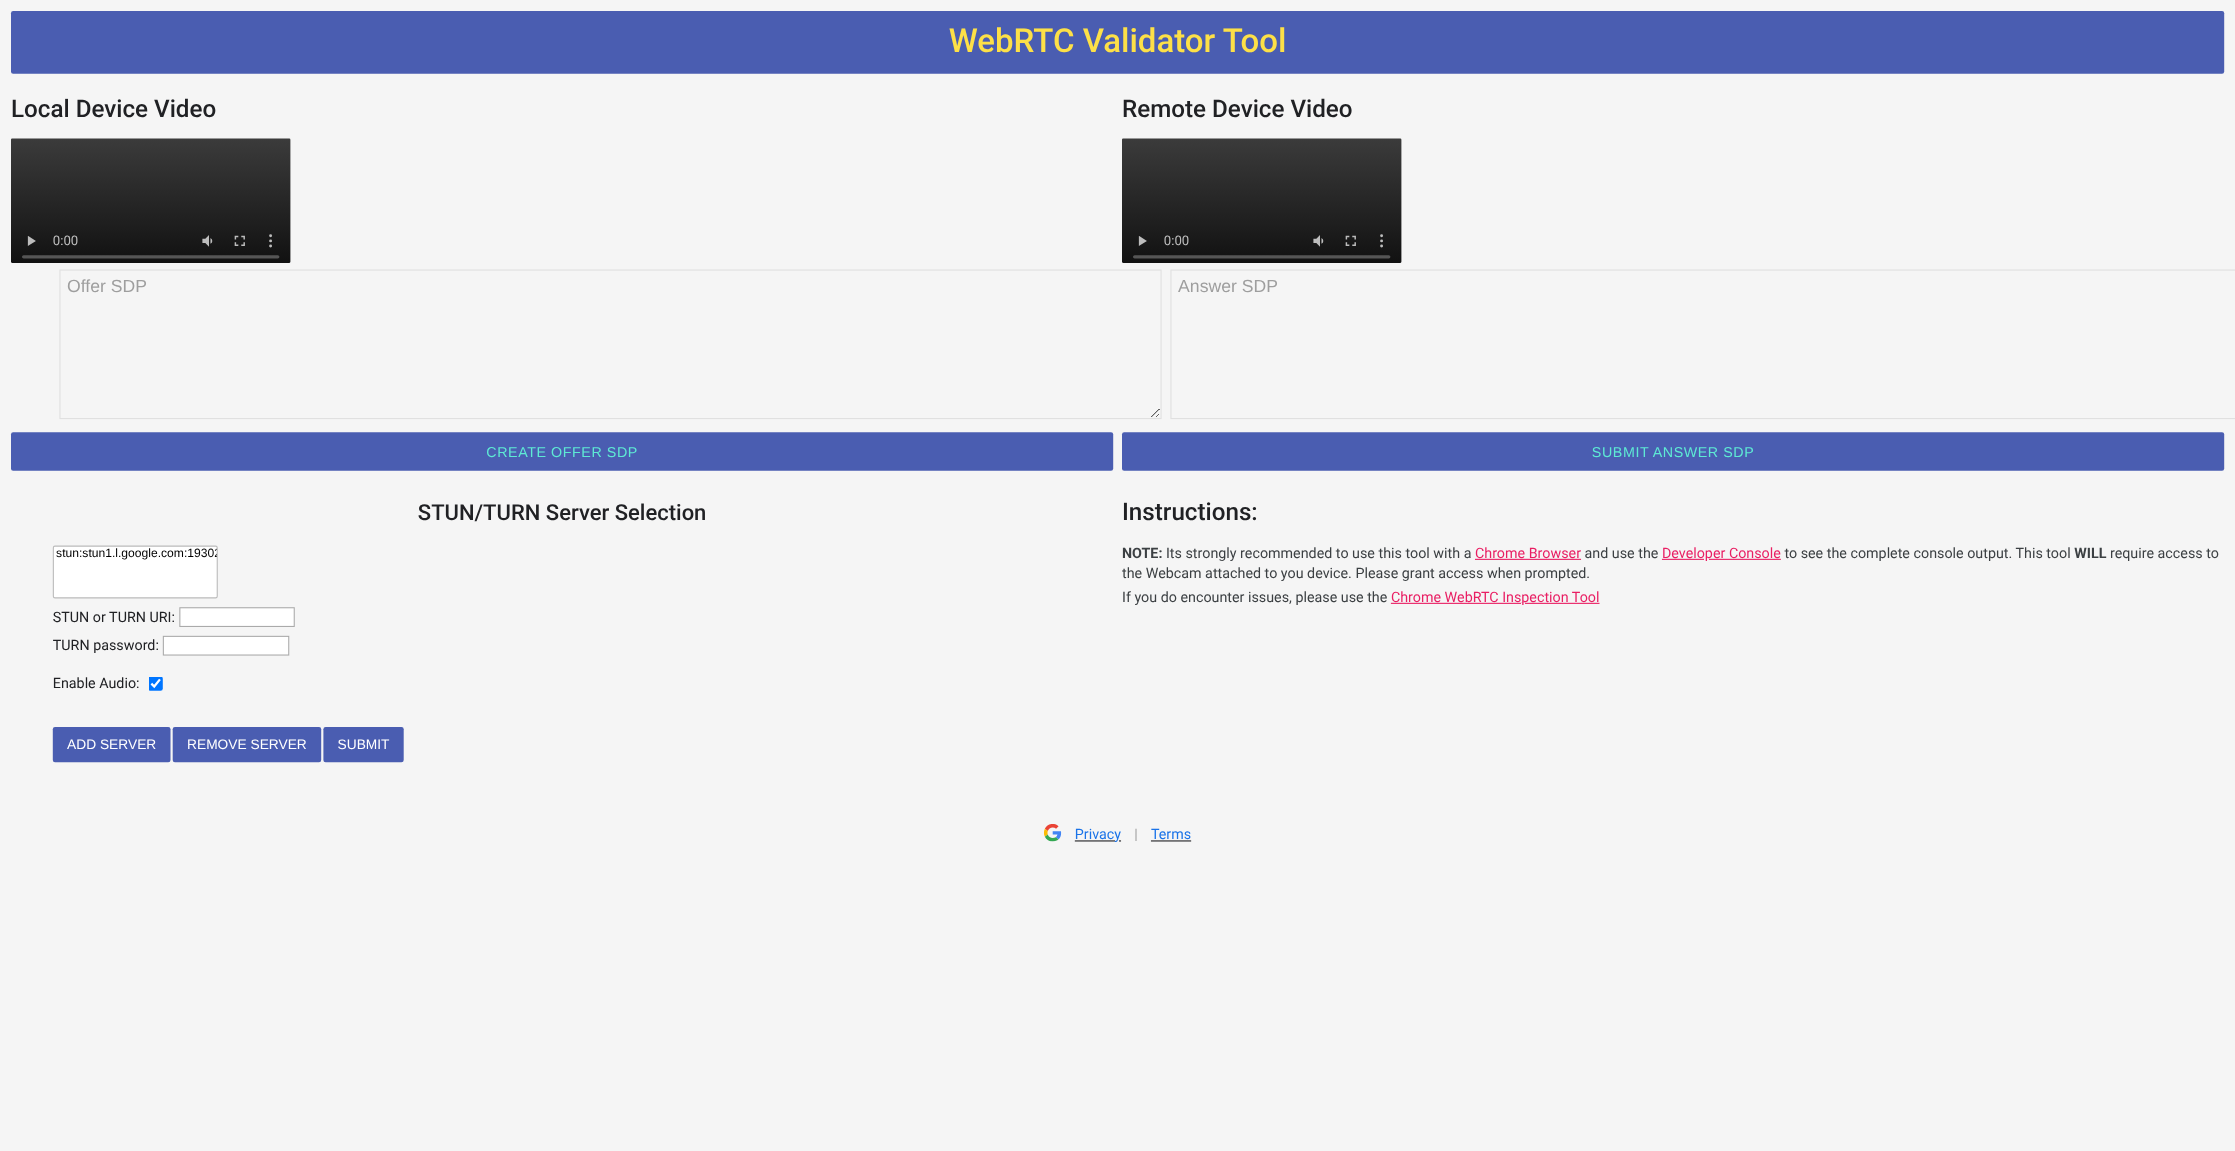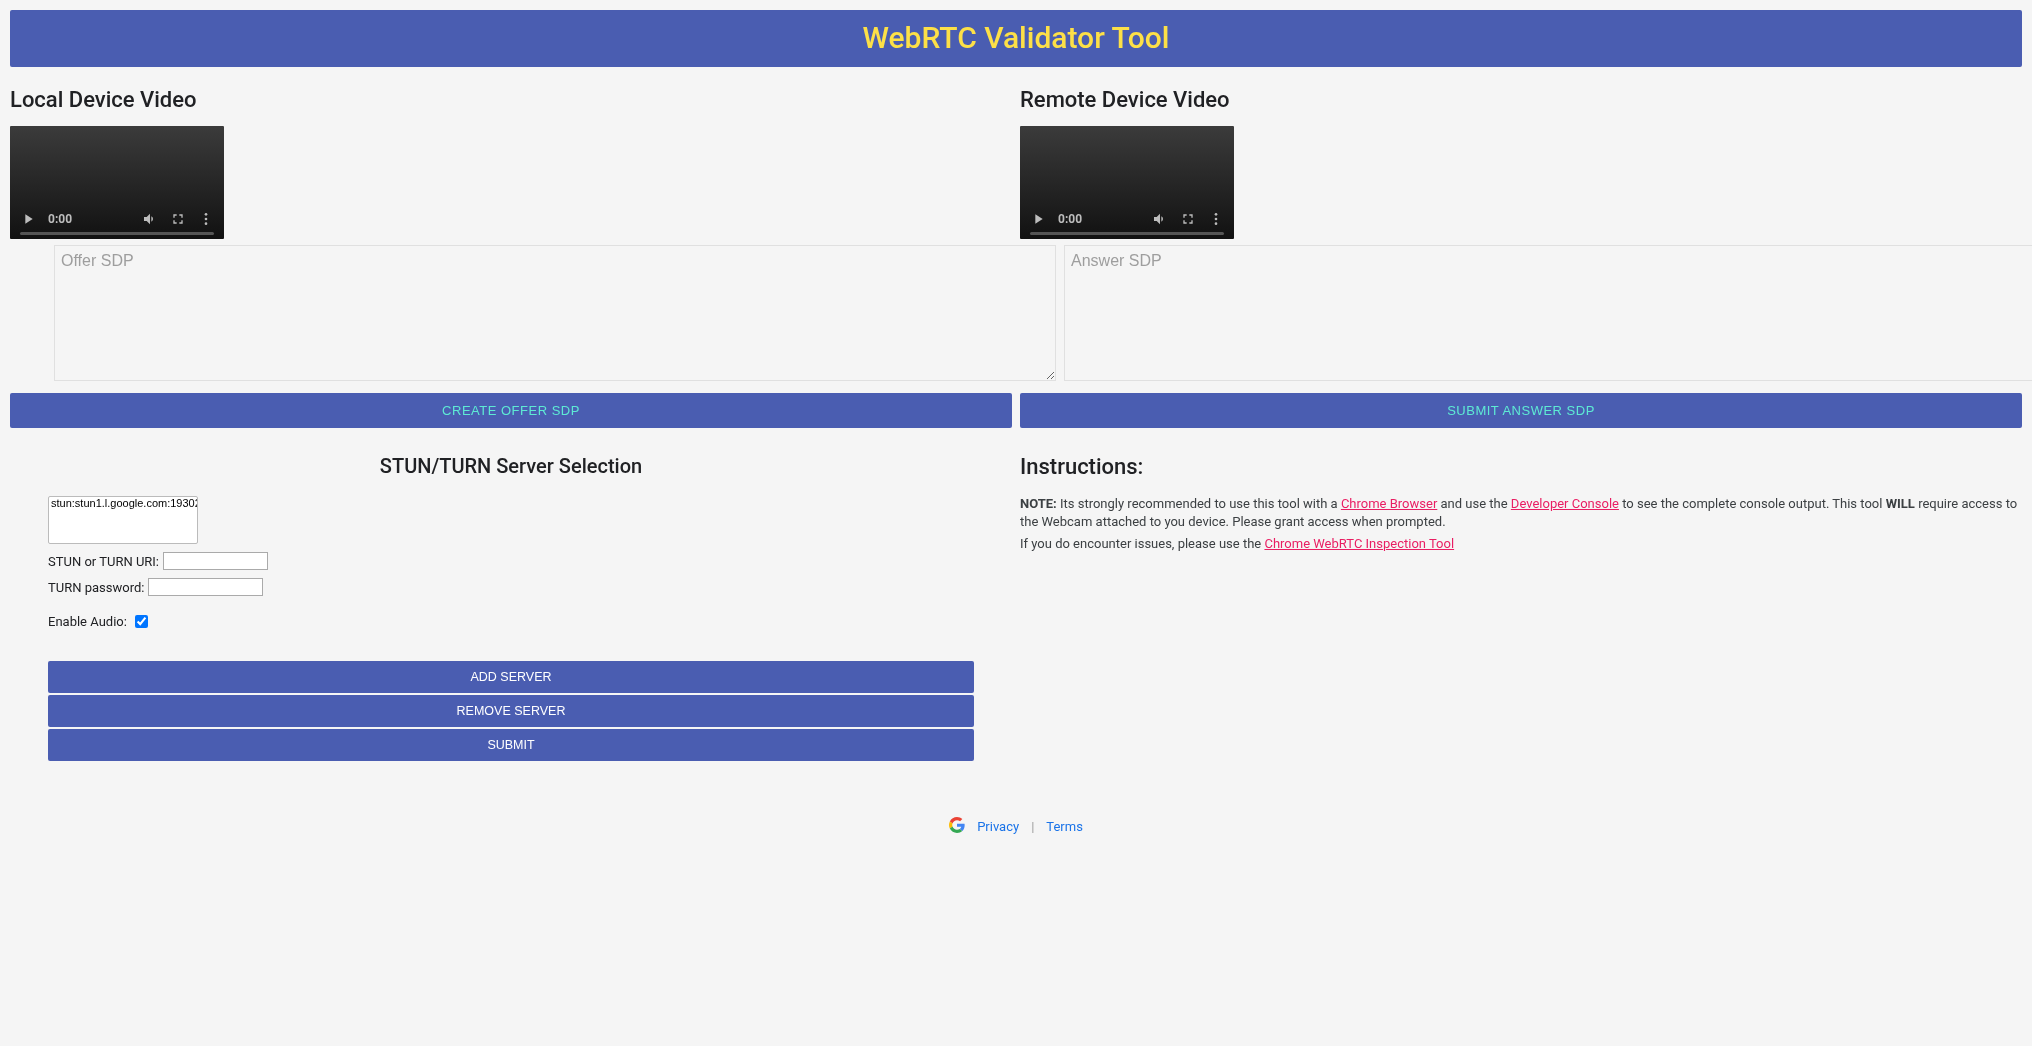--- a/index.html
+++ b/index.html
@@ -28,26 +28,25 @@
     flex: 1;
     min-width: 0;
   }
   .section-heading {
     font-size: 22px;
     font-weight: 500;
     margin: 8px 0 14px 0;
     color: #202124;
   }
   .video-box {
-    width: 214px;
+    width: 254px;
     height: 113px;
     background: linear-gradient(#3b3b3b, #1e1e1e 70%, #111 100%);
     position: relative;
     border-radius: 1px;
-    font-weight: bold;
   }
   .video-controls {
     position: absolute;
     bottom: 0;
     left: 0;
     right: 0;
     height: 40px;
     display: flex;
     align-items: center;
     padding: 0 10px;
@@ -119,21 +118,21 @@
     align-items: center;
     gap: 4px;
   }
   .form-row label { font-size: 13px; }
   .text-input {
     height: 18px;
     border: 1px solid #aaa;
     font-size: 12px;
     padding: 0 2px;
   }
-  .btn-row { margin-top: 30px; display: flex; gap: 2px; flex-direction: column; }
+  .btn-row { margin-top: 30px; display: flex; gap: 2px; }
   .small-btn {
     background: #4a5db1;
     color: #fff;
     border: none;
     font-size: 12.5px;
     font-weight: 500;
     padding: 9px 13px;
     cursor: pointer;
     border-radius: 2px;
   }
@@ -151,20 +150,21 @@
     color: #e91e63;
     text-decoration: underline;
   }
   .footer {
     margin-top: 36px;
     display: flex;
     justify-content: center;
     align-items: center;
     gap: 12px;
     font-size: 13px;
+    text-decoration: underline;
   }
   .footer a { color: #1a73e8; text-decoration: none; }
   .footer-sep { color: #9e9e9e; }
   .g-logo { width: 16px; height: 16px; }
 </style>
 </head>
 <body>
 
 <div class="banner">
   <span>WebRTC Validator Tool</span>

